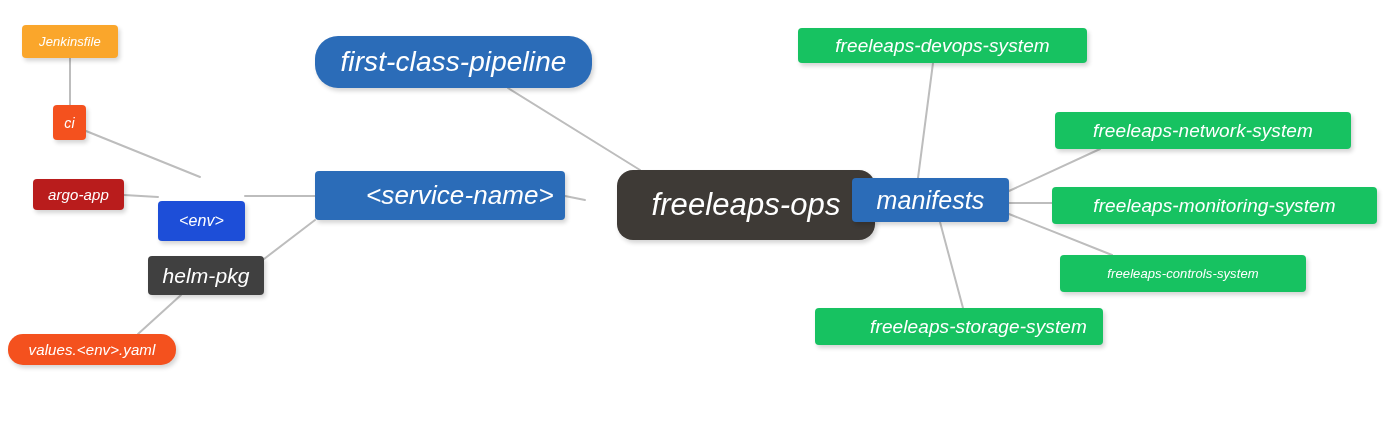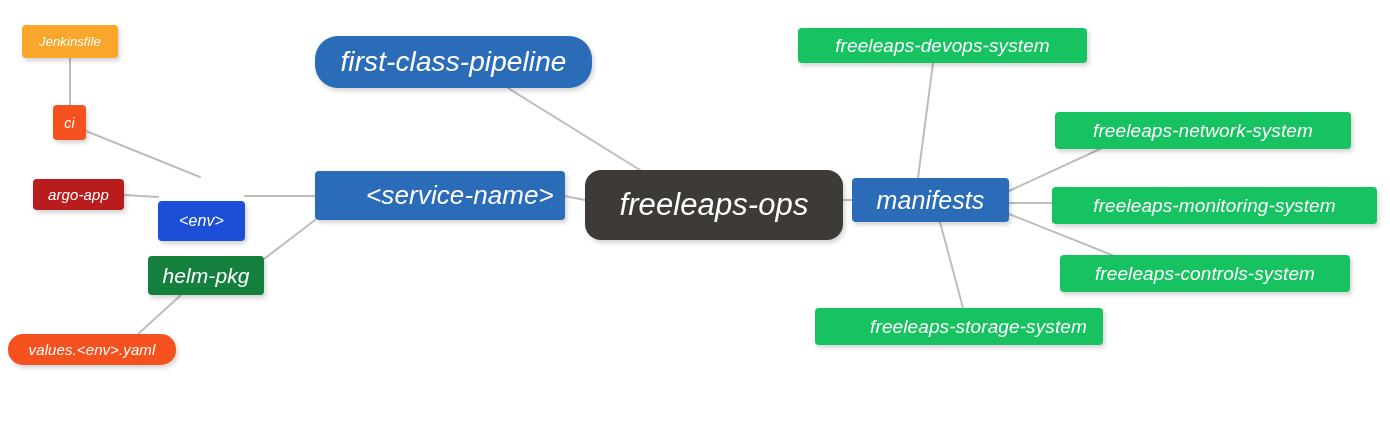--- a/index.html
+++ b/index.html
@@ -32,20 +32,21 @@
     justify-content: center;
     color: #ffffff;
     border-radius: 4px;
     white-space: nowrap;
     box-shadow: 2px 3px 4px rgba(0,0,0,0.17);
     letter-spacing: 0.1px;
     z-index: 2;
   }
   .node-root {
     border-radius: 16px;
+    margin-left: 32px;
   }
 </style>
 </head>
 <body>
 
 <div id="canvas">
   <svg id="edges">
       <line x1="70" y1="58" x2="70" y2="105" stroke="#bdbdbd" stroke-width="2" stroke-linecap="round"></line>
       <line x1="86" y1="131" x2="200" y2="177" stroke="#bdbdbd" stroke-width="2" stroke-linecap="round"></line>
       <line x1="124" y1="195" x2="158" y2="197" stroke="#bdbdbd" stroke-width="2" stroke-linecap="round"></line>
@@ -59,25 +60,25 @@
       <line x1="1009" y1="191" x2="1100" y2="149" stroke="#bdbdbd" stroke-width="2" stroke-linecap="round"></line>
       <line x1="1009" y1="203" x2="1052" y2="203" stroke="#bdbdbd" stroke-width="2" stroke-linecap="round"></line>
       <line x1="1009" y1="214" x2="1112" y2="255" stroke="#bdbdbd" stroke-width="2" stroke-linecap="round"></line>
       <line x1="940" y1="222" x2="963" y2="308" stroke="#bdbdbd" stroke-width="2" stroke-linecap="round"></line>
     </svg>
   <div id="node-layer">
       <div class="node" style="left: 22px; top: 25px; width: 96px; height: 33px; background: rgb(250, 166, 43); font-size: 13px;">Jenkinsfile</div>
       <div class="node" style="left: 53px; top: 105px; width: 33px; height: 35px; background: rgb(244, 81, 30); font-size: 14px;">ci</div>
       <div class="node" style="left: 33px; top: 179px; width: 91px; height: 31px; background: #b91c1c; font-size: 15px;">argo-app</div>
       <div class="node" style="left: 158px; top: 177px; width: 87px; height: 40px; background: #1d4ed8; font-size: 16px; margin-top: 24px;">&lt;env&gt;</div>
-      <div class="node" style="left: 148px; top: 256px; width: 116px; height: 39px; background: #15803d; font-size: 21px;">helm-pkg</div>
+      <div class="node" style="left: 148px; top: 256px; width: 116px; height: 39px; background: #404040; font-size: 21px;">helm-pkg</div>
       <div class="node" style="left: 8px; top: 334px; width: 168px; height: 31px; background: rgb(244, 81, 30); font-size: 15px; border-radius: 15px;">values.&lt;env&gt;.yaml</div>
       <div class="node" style="left: 315px; top: 36px; width: 277px; height: 52px; background: rgb(43, 108, 184); font-size: 28px; border-radius: 23px;">first-class-pipeline</div>
       <div class="node" style="left: 315px; top: 171px; width: 250px; height: 49px; background: rgb(43, 108, 184); font-size: 26px; padding-left: 40px;">&lt;service-name&gt;</div>
       <div class="node node-root" style="left: 585px; top: 170px; width: 258px; height: 70px; background: rgb(62, 58, 54); font-size: 31px;">freeleaps-ops</div>
       <div class="node" style="left: 852px; top: 178px; width: 157px; height: 44px; background: rgb(43, 108, 184); font-size: 25px;">manifests</div>
       <div class="node" style="left: 798px; top: 28px; width: 289px; height: 35px; background: rgb(23, 194, 97); font-size: 19px;">freeleaps-devops-system</div>
       <div class="node" style="left: 1055px; top: 112px; width: 296px; height: 37px; background: rgb(23, 194, 97); font-size: 19px;">freeleaps-network-system</div>
       <div class="node" style="left: 1052px; top: 187px; width: 325px; height: 37px; background: rgb(23, 194, 97); font-size: 19px;">freeleaps-monitoring-system</div>
-      <div class="node" style="left: 1060px; top: 255px; width: 290px; height: 37px; background: rgb(23, 194, 97); font-size: 19px;">freeleaps-controls-system</div>
+      <div class="node" style="left: 1060px; top: 255px; width: 246px; height: 37px; background: rgb(23, 194, 97); font-size: 13px;">freeleaps-controls-system</div>
       <div class="node" style="left: 815px; top: 308px; width: 288px; height: 37px; background: rgb(23, 194, 97); font-size: 19px; padding-left: 39px;">freeleaps-storage-system</div>
     </div>
 </div>
 
 </body></html>

